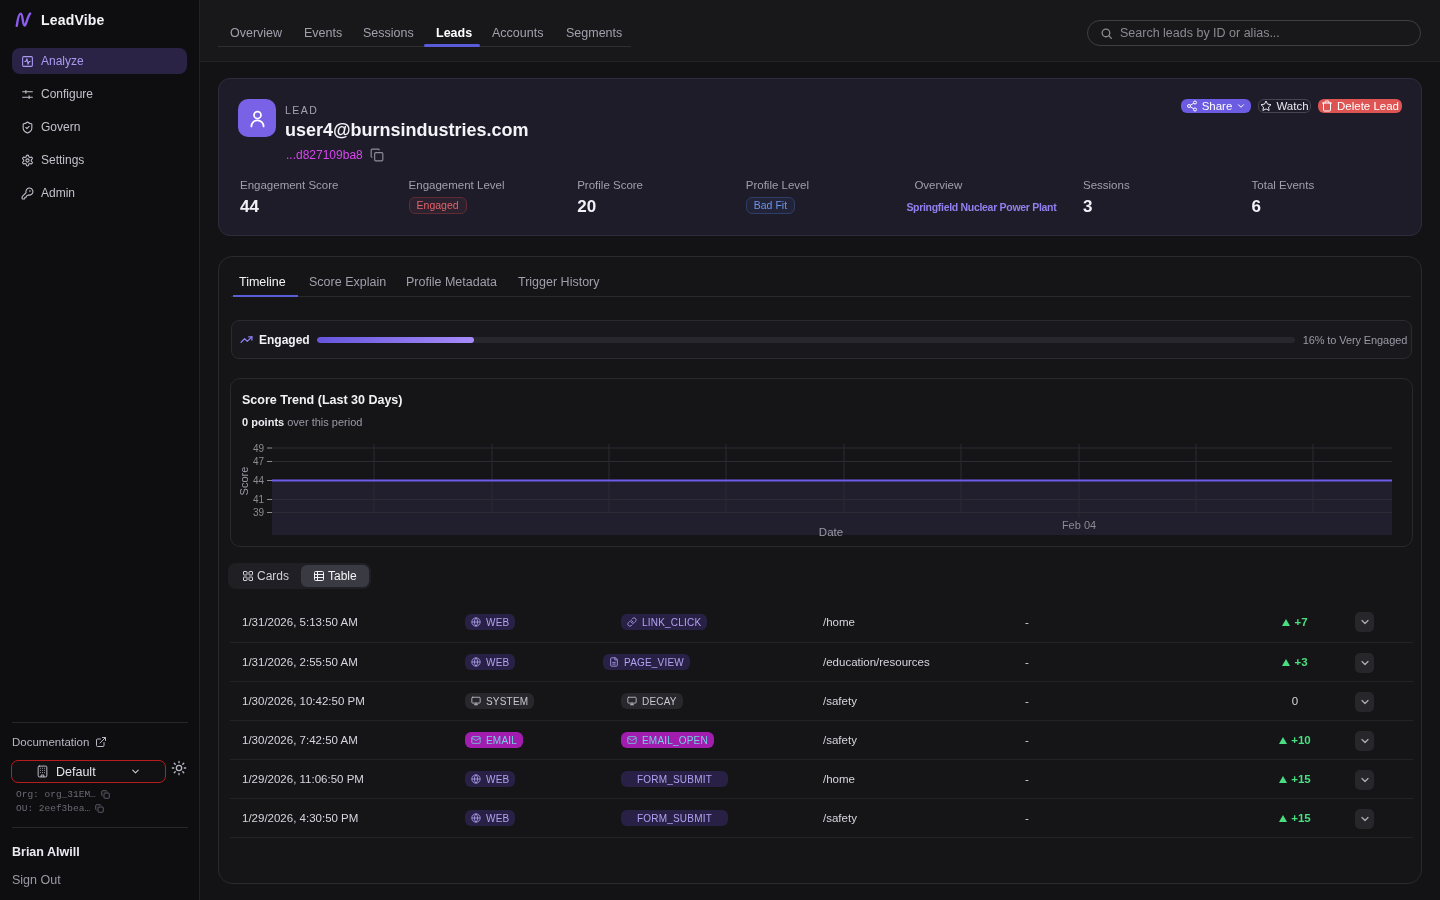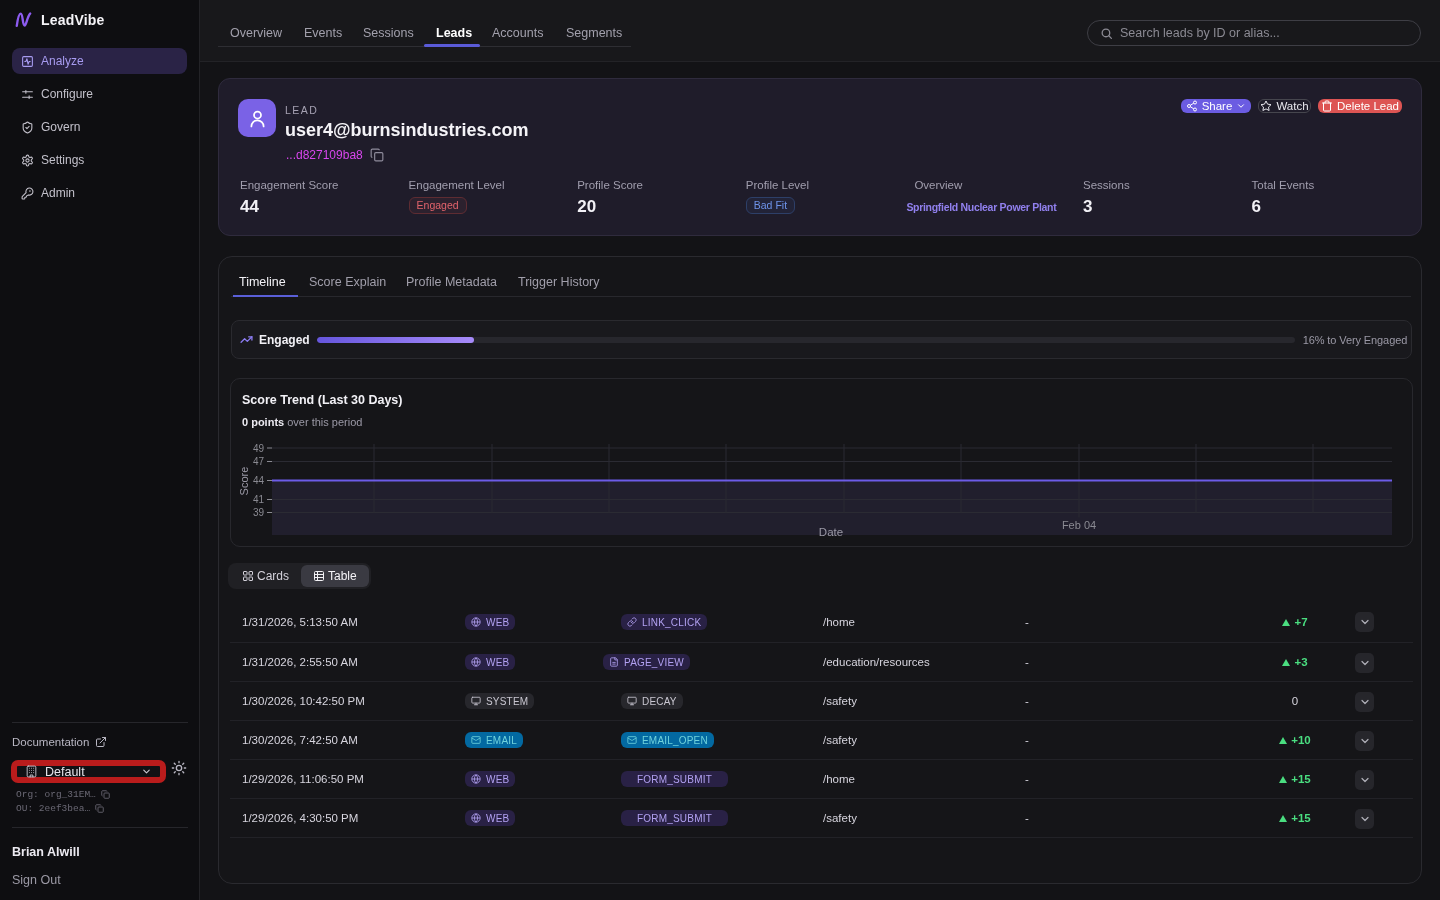--- a/index.html
+++ b/index.html
@@ -9,21 +9,21 @@
 
 .sidebar { position:absolute; left:0; top:0; width:200px; height:900px; background:#0e0e11; border-right:1px solid #232327; }
 .logo { position:absolute; left:14px; top:10px; display:flex; align-items:center; gap:8px; }
 .logo .name { font-size:14px; font-weight:bold; color:#f4f3f7; letter-spacing:.2px; }
 .nav { position:absolute; left:12px; top:48px; width:175px; }
 .nav-item { height:26px; margin-bottom:7px; display:flex; align-items:center; gap:7px; padding-left:9px; border-radius:8px; color:#c3c1cb; font-size:12px; }
 .nav-item svg { flex:0 0 auto; }
 .nav-item.active { background:#2a2346; color:#a79bf0; }
 .sb-border { position:absolute; left:12px; width:176px; height:1px; background:#26262b; }
 .doc-row { position:absolute; left:12px; top:736px; display:flex; align-items:center; gap:6px; font-size:11.5px; color:#b9b7c3; }
-.org-select { position:absolute; left:11px; top:760px; width:155px; height:23px; border:6px solid #b91c1c; background:#111114; border-radius:7px; display:flex; align-items:center; gap:7px; padding:0 8px; font-size:12.5px; color:#e6e5eb; }
+.org-select { position:absolute; left:11px; top:760px; width:155px; height:23px; border:1px solid #b91c1c; background:#111114; border-radius:7px; display:flex; align-items:center; gap:7px; padding:0 24px; font-size:12.5px; color:#e6e5eb; }
 .org-select .chev { margin-left:auto; }
 .sun { position:absolute; left:171px; top:760px; }
 .mono-row { position:absolute; left:16px; font-family:"Liberation Mono",monospace; font-size:9.5px; color:#6a6874; display:flex; align-items:center; gap:5px; }
 .user-name { position:absolute; left:12px; top:845px; font-size:12.5px; font-weight:bold; color:#eceaf1; }
 .sign-out { position:absolute; left:12px; top:873px; font-size:12.5px; color:#9b99a5; }
 
 
 .topbar { position:absolute; left:200px; top:0; width:1240px; height:62px; background:#18181b; border-bottom:1px solid #232327; }
 .tab { position:absolute; top:26px; font-size:12.5px; color:#a2a0ac; }
 .tab.on { color:#fff; font-weight:bold; }
@@ -73,21 +73,21 @@
 
 .evtable { position:absolute; left:11px; top:345px; width:1183px; }
 .evtable .hrow { position:relative; height:33px; border-bottom:2px solid #d8d7dc; }
 .evtable .hcell { position:absolute; top:12px; font-size:10.5px; font-weight:bold; letter-spacing:.5px; color:#b3b1bd; }
 .row { position:relative; height:39px; border-bottom:1px solid #222227; }
 .row.r1 { height:41px; }
 .cell { position:absolute; top:0; height:100%; display:flex; align-items:center; font-size:11.5px; color:#d7d5de; }
 .badge { display:inline-flex; align-items:center; gap:5px; height:16px; padding:0 6px; border-radius:6px; font-size:10px; letter-spacing:.2px; }
 .b-web { background:#292145; color:#b2a1f2; }
 .b-sys { background:#27272c; color:#c9c7d1; }
-.b-mail { background:#0369a1; color:#6fd2dc; }
+.b-mail { background:#a21caf; color:#6fd2dc; }
 .pts { position:absolute; width:90px; text-align:center; font-size:11.5px; font-weight:bold; color:#4ade80; top:0; height:100%; display:flex; align-items:center; justify-content:center; gap:4px; }
 .pts .tri { width:0; height:0; border-left:4px solid transparent; border-right:4px solid transparent; border-bottom:7px solid #4ade80; }
 .rowbtn { position:absolute; right:39px; top:9.5px; width:19px; height:20px; background:#26262b; border-radius:5px; display:flex; align-items:center; justify-content:center; }
 </style>
 </head>
 <body>
 
 <div class="sidebar">
   <div class="logo">
     <svg width="19" height="19" viewBox="0 0 24 24" fill="none" stroke="#8d5cf0" stroke-width="3" stroke-linecap="round" stroke-linejoin="round">

